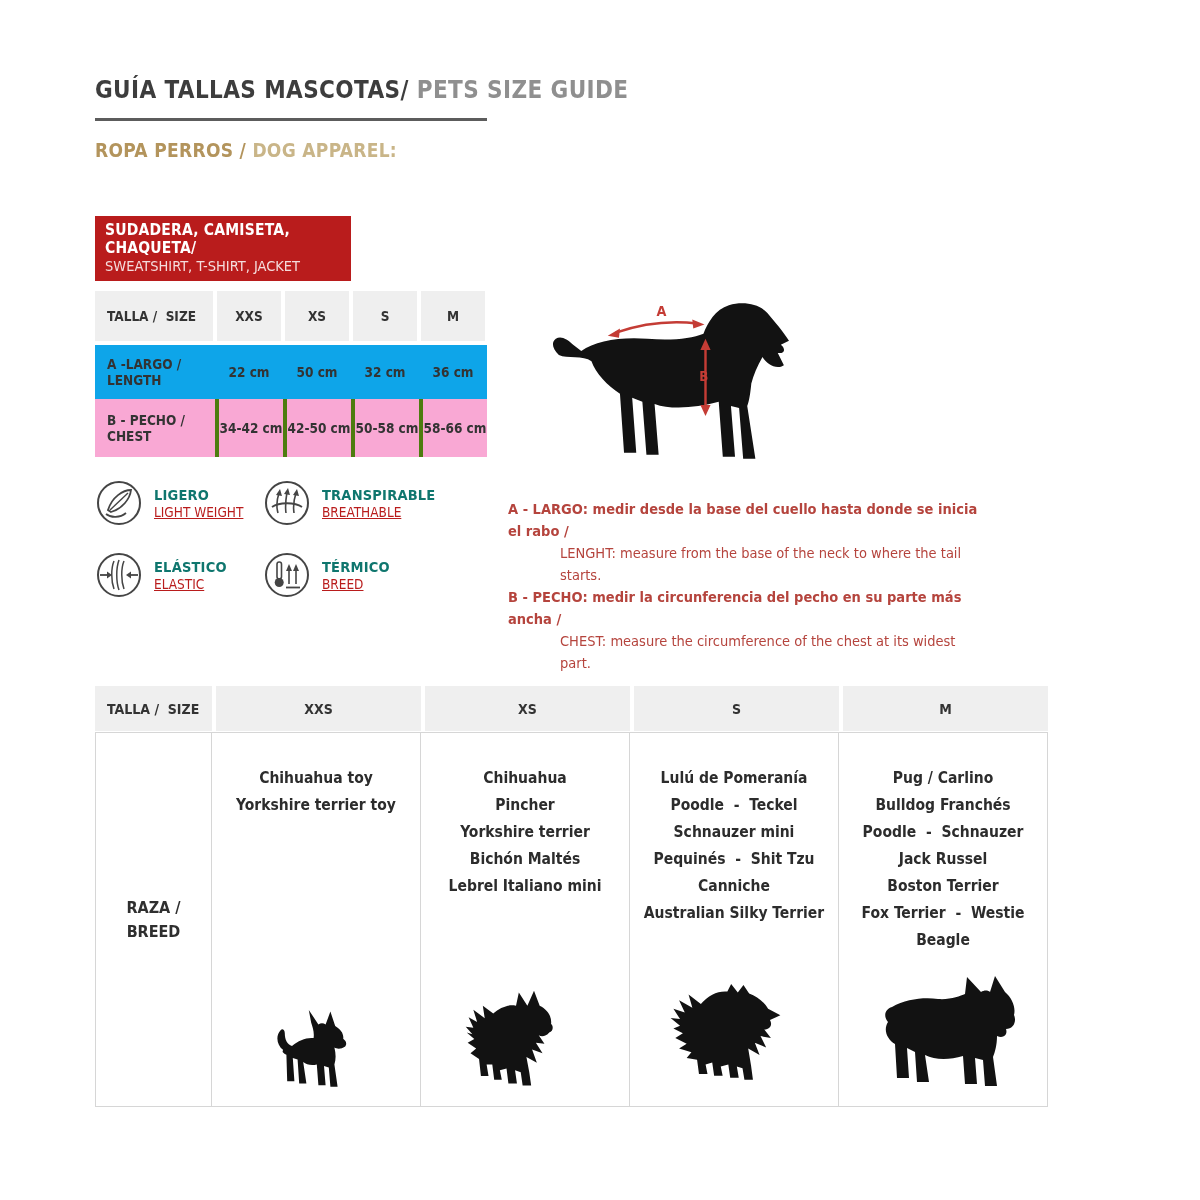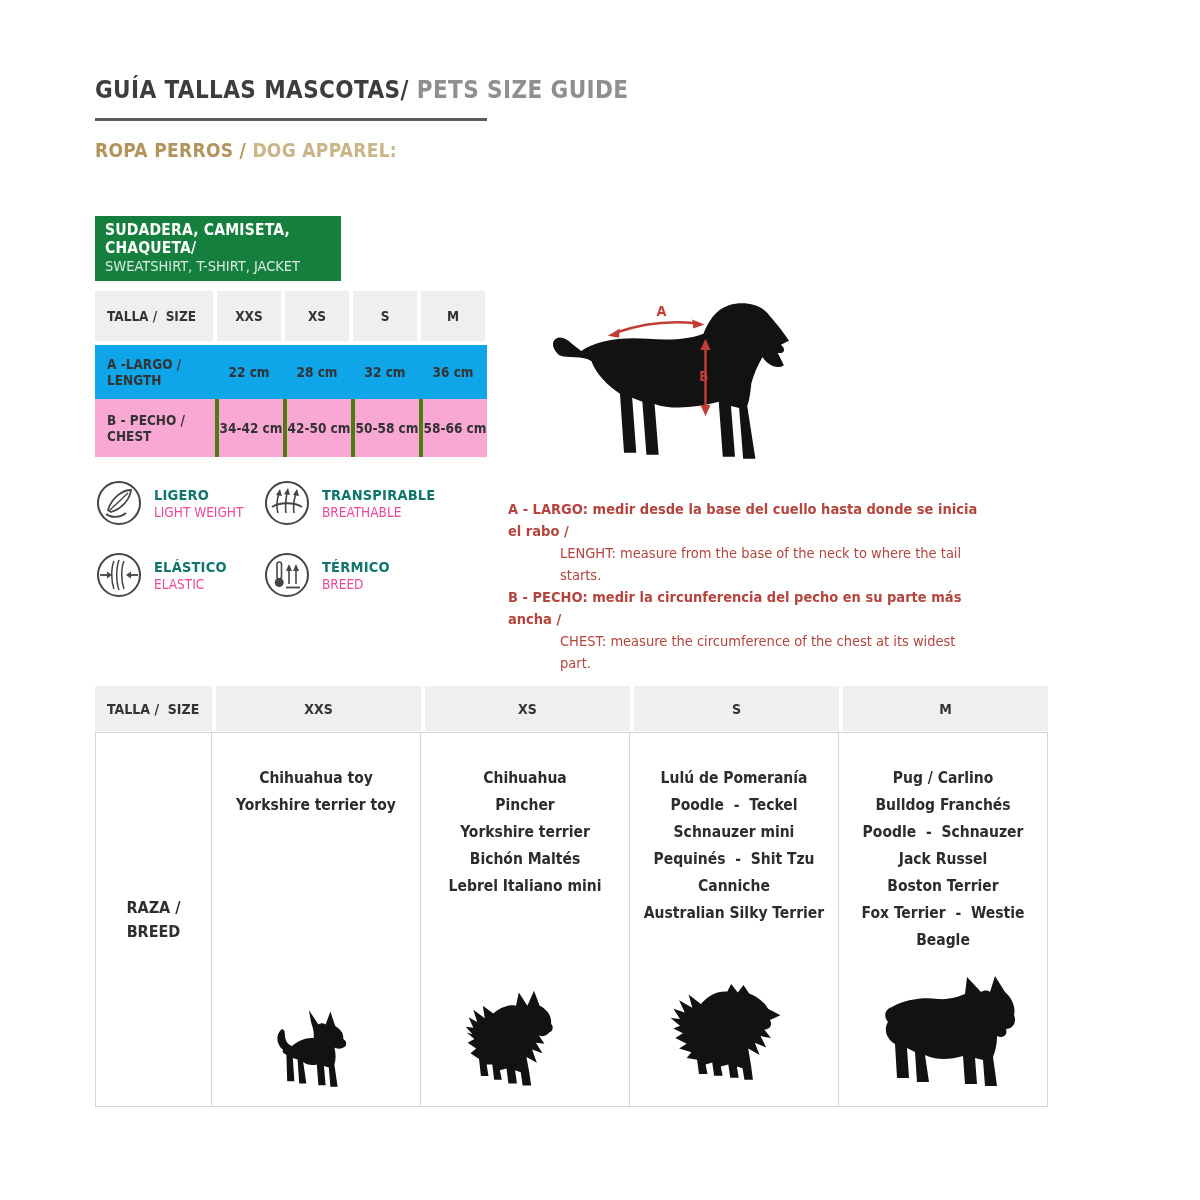--- a/index.html
+++ b/index.html
@@ -11,21 +11,21 @@
   .page { position:relative; width:1200px; height:1200px; background:#fff; overflow:hidden; }
 
   
   .title { position:absolute; left:95px; top:76px; font-size:24px; font-weight:bold; color:#3d3d3d; letter-spacing:0.4px; white-space:pre; }
   .title .en { color:#8f8f8f; }
   .title-underline { position:absolute; left:95px; top:118px; width:392px; height:3px; background:#5c5c5c; }
   .subtitle { position:absolute; left:95px; top:139px; font-size:19px; font-weight:bold; color:#b3945c; letter-spacing:0.3px; white-space:pre; }
   .subtitle .en { color:#c9b588; }
 
   
-  .cat-box { position:absolute; left:95px; top:216px; width:236px; background:#15803d; color:#fff; padding:5px 0 7px 10px; }
+  .cat-box { position:absolute; left:95px; top:216px; width:236px; background:#b91c1c; color:#fff; padding:5px 10px 7px 10px; }
   .cat-box .line1 { font-size:15.5px; font-weight:bold; letter-spacing:0.2px; }
   .cat-box .line2 { font-size:14.5px; color:rgba(255,255,255,0.85); margin-top:1px; }
 
   
   .size-table { position:absolute; left:95px; top:291px; width:392px; font-size:13.5px; color:#333; }
   .st-row { display:flex; }
   .st-head .cell { background:#efefef; height:50px; display:flex; align-items:center; justify-content:center; font-weight:bold; }
   .st-head .cell.label { justify-content:flex-start; padding-left:12px; box-sizing:border-box; }
   .st-head .cell:not(:last-child) { margin-right:4px; }
   .st-head .label { flex:0 0 118px; }
@@ -37,21 +37,21 @@
   .st-b { background:#f9a8d4; }
   .st-b .cell { height:58px; }
   .st-b .c { border-left:4px solid #4d7c0f; box-sizing:border-box; }
 
   
   .measure-dog { position:absolute; left:550px; top:298px; }
 
   
   .feature { position:absolute; display:flex; align-items:center; gap:11px; }
   .feature .txt .es { font-size:14.5px; font-weight:bold; color:#0f766e; letter-spacing:0.2px; }
-  .feature .txt .en { font-size:13.5px; color:#ec4899; margin-top:1px; }
+  .feature .txt .en { font-size:13.5px; color:#b91c1c; margin-top:1px;text-decoration:underline; }
   .f1 { left:95px;  top:479px; }
   .f2 { left:263px; top:479px; }
   .f3 { left:95px;  top:551px; }
   .f4 { left:263px; top:551px; }
 
   
   .notes { position:absolute; left:508px; top:498px; width:480px; color:#b5443d; font-size:14.5px; line-height:22px; }
   .notes .es { font-weight:bold; }
   .notes .en { padding-left:52px; font-weight:normal; }
 
@@ -91,21 +91,21 @@
     <div class="st-row st-head">
       <div class="cell label" style="white-space:pre-wrap;">TALLA /  SIZE</div>
       <div class="cell c">XXS</div>
       <div class="cell c">XS</div>
       <div class="cell c">S</div>
       <div class="cell c">M</div>
     </div>
     <div class="st-row st-a">
       <div class="cell label">A -LARGO / LENGTH</div>
       <div class="cell c">22 cm</div>
-      <div class="cell c">28 cm</div>
+      <div class="cell c">50 cm</div>
       <div class="cell c">32 cm</div>
       <div class="cell c">36 cm</div>
     </div>
     <div class="st-row st-b">
       <div class="cell label">B - PECHO / CHEST</div>
       <div class="cell c">34-42 cm</div>
       <div class="cell c">42-50 cm</div>
       <div class="cell c">50-58 cm</div>
       <div class="cell c">58-66 cm</div>
     </div>

